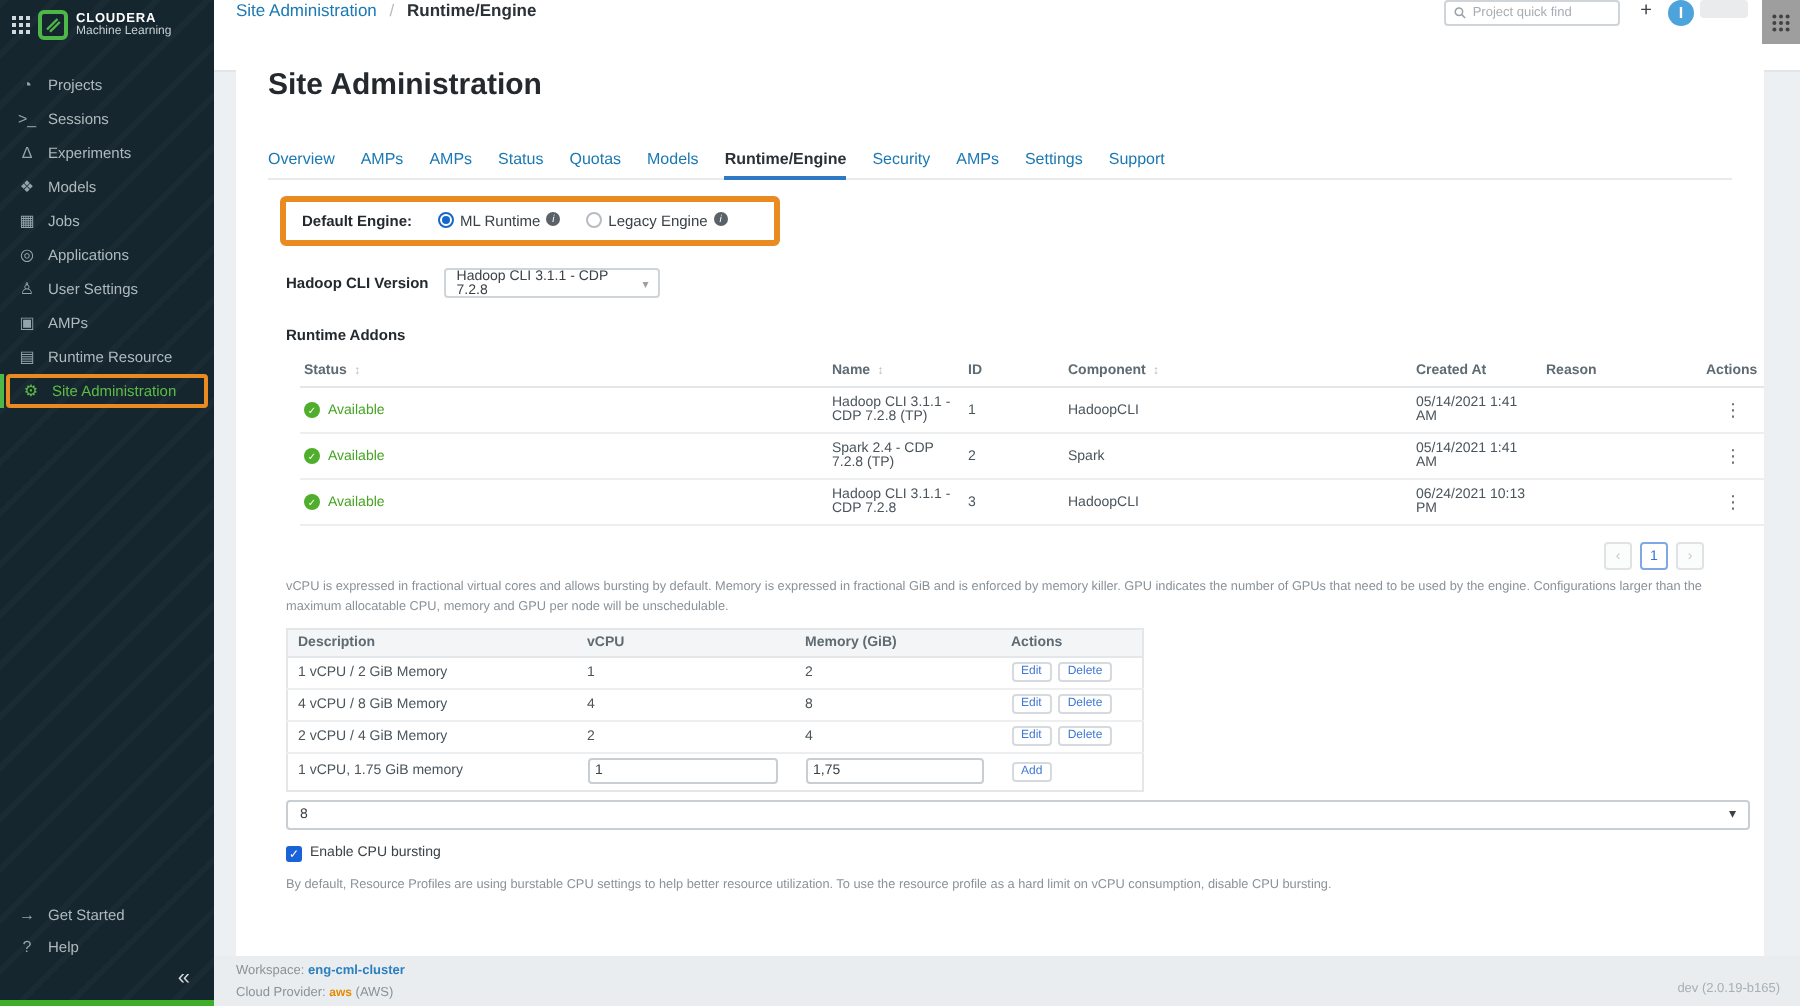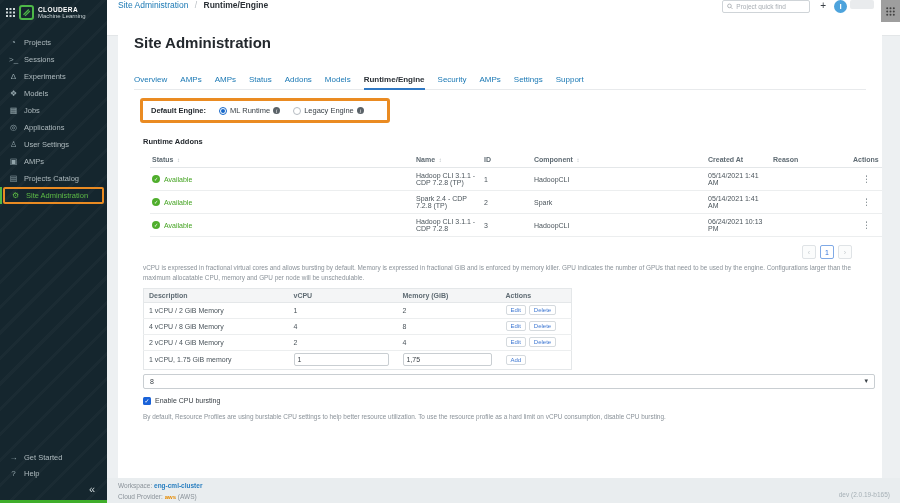--- a/index.html
+++ b/index.html
@@ -68,21 +68,21 @@
   .tabs { display:flex; gap:13px; margin-top:24px; border-bottom:1px solid #e8eaec; font-size:8px; }
   .tab { color:#1a78b4; padding-bottom:5px; position:relative; cursor:default; }
   .tab.active { color:#2b3137; font-weight:bold; }
   .tab.active::after { content:''; position:absolute; left:0; right:0; bottom:-1px; height:2px; background:#2f78c4; }
   
   .engine-box {
     margin:8px 0 0 6px; width:250px; border:3px solid #ea8b22; border-radius:3px;
     padding:5px 8px; display:flex; align-items:center; gap:13px;
   }
   .field-label { font-size:7.5px; font-weight:bold; color:#24292e; }
-  .radio-opt { display:flex; align-items:center; gap:3px; font-size:7.5px; color:#3a4147; }
+  .radio-opt { display:flex; gap:3px; font-size:7.5px; color:#3a4147; }
   .radio { width:8px; height:8px; border-radius:50%; border:1px solid #b6bcc2; background:#fff;
     display:flex; align-items:center; justify-content:center; }
   .radio.sel { border-color:#1667c9; }
   .radio.sel::after { content:''; width:4px; height:4px; border-radius:50%; background:#1667c9; }
   .info-dot { width:7px; height:7px; border-radius:50%; background:#5a6268; color:#fff;
     font-size:5px; display:inline-flex; align-items:center; justify-content:center; font-style:italic; }
   
   .hadoop-row { display:flex; align-items:center; gap:8px; margin:11px 0 0 9px; }
   .mini-select {
     width:108px; height:15px; border:1px solid #cfd4d8; border-radius:2px; background:#fff;
@@ -193,21 +193,21 @@
       <div class="nav-item">
         <span class="nicon">♙</span>
         <span>User Settings</span>
       </div>
       <div class="nav-item">
         <span class="nicon">▣</span>
         <span>AMPs</span>
       </div>
       <div class="nav-item">
         <span class="nicon">▤</span>
-        <span>Projects Catalog</span>
+        <span>Runtime Resource</span>
       </div>
       <div class="nav-item active">
         <span class="nicon">⚙</span>
         <span>Site Administration</span>
       </div>
     </div>
   <div class="side-footer" id="side-footer">
       <div class="nav-item">
         <span class="nicon">→</span>
         <span>Get Started</span>
@@ -254,21 +254,21 @@
   </span>
 </div>
 
 <div class="card">
   <div class="page-title">Site Administration</div>
   <div class="tabs" id="tabs">
       <span class="tab">Overview</span>
       <span class="tab">AMPs</span>
       <span class="tab">AMPs</span>
       <span class="tab">Status</span>
-      <span class="tab">Addons</span>
+      <span class="tab">Quotas</span>
       <span class="tab">Models</span>
       <span class="tab active">Runtime/Engine</span>
       <span class="tab">Security</span>
       <span class="tab">AMPs</span>
       <span class="tab">Settings</span>
       <span class="tab">Support</span>
     </div>
 
   <div class="engine-box">
     <span class="field-label">Default Engine:</span>
@@ -279,20 +279,27 @@
           <span class="info-dot">i</span>
         </span>
         <span class="radio-opt">
           <span class="radio"></span>
           <span>Legacy Engine</span>
           <span class="info-dot">i</span>
         </span>
       </span>
   </div>
 
+  <div class="hadoop-row">
+    <span class="field-label">Hadoop CLI Version</span>
+    <span class="mini-select">
+      <span class="val">Hadoop CLI 3.1.1 - CDP 7.2.8</span>
+      <span class="chev">▾</span>
+    </span>
+  </div>
 
   <div class="section-label">Runtime Addons</div>
   <table class="addons">
     <thead>
         <tr id="addon-head">
           <th class="c-status">Status<span class="sort"> ↕</span></th>
           <th class="c-name">Name<span class="sort"> ↕</span></th>
           <th class="c-id">ID</th>
           <th class="c-comp">Component<span class="sort"> ↕</span></th>
           <th class="c-created">Created At</th>

